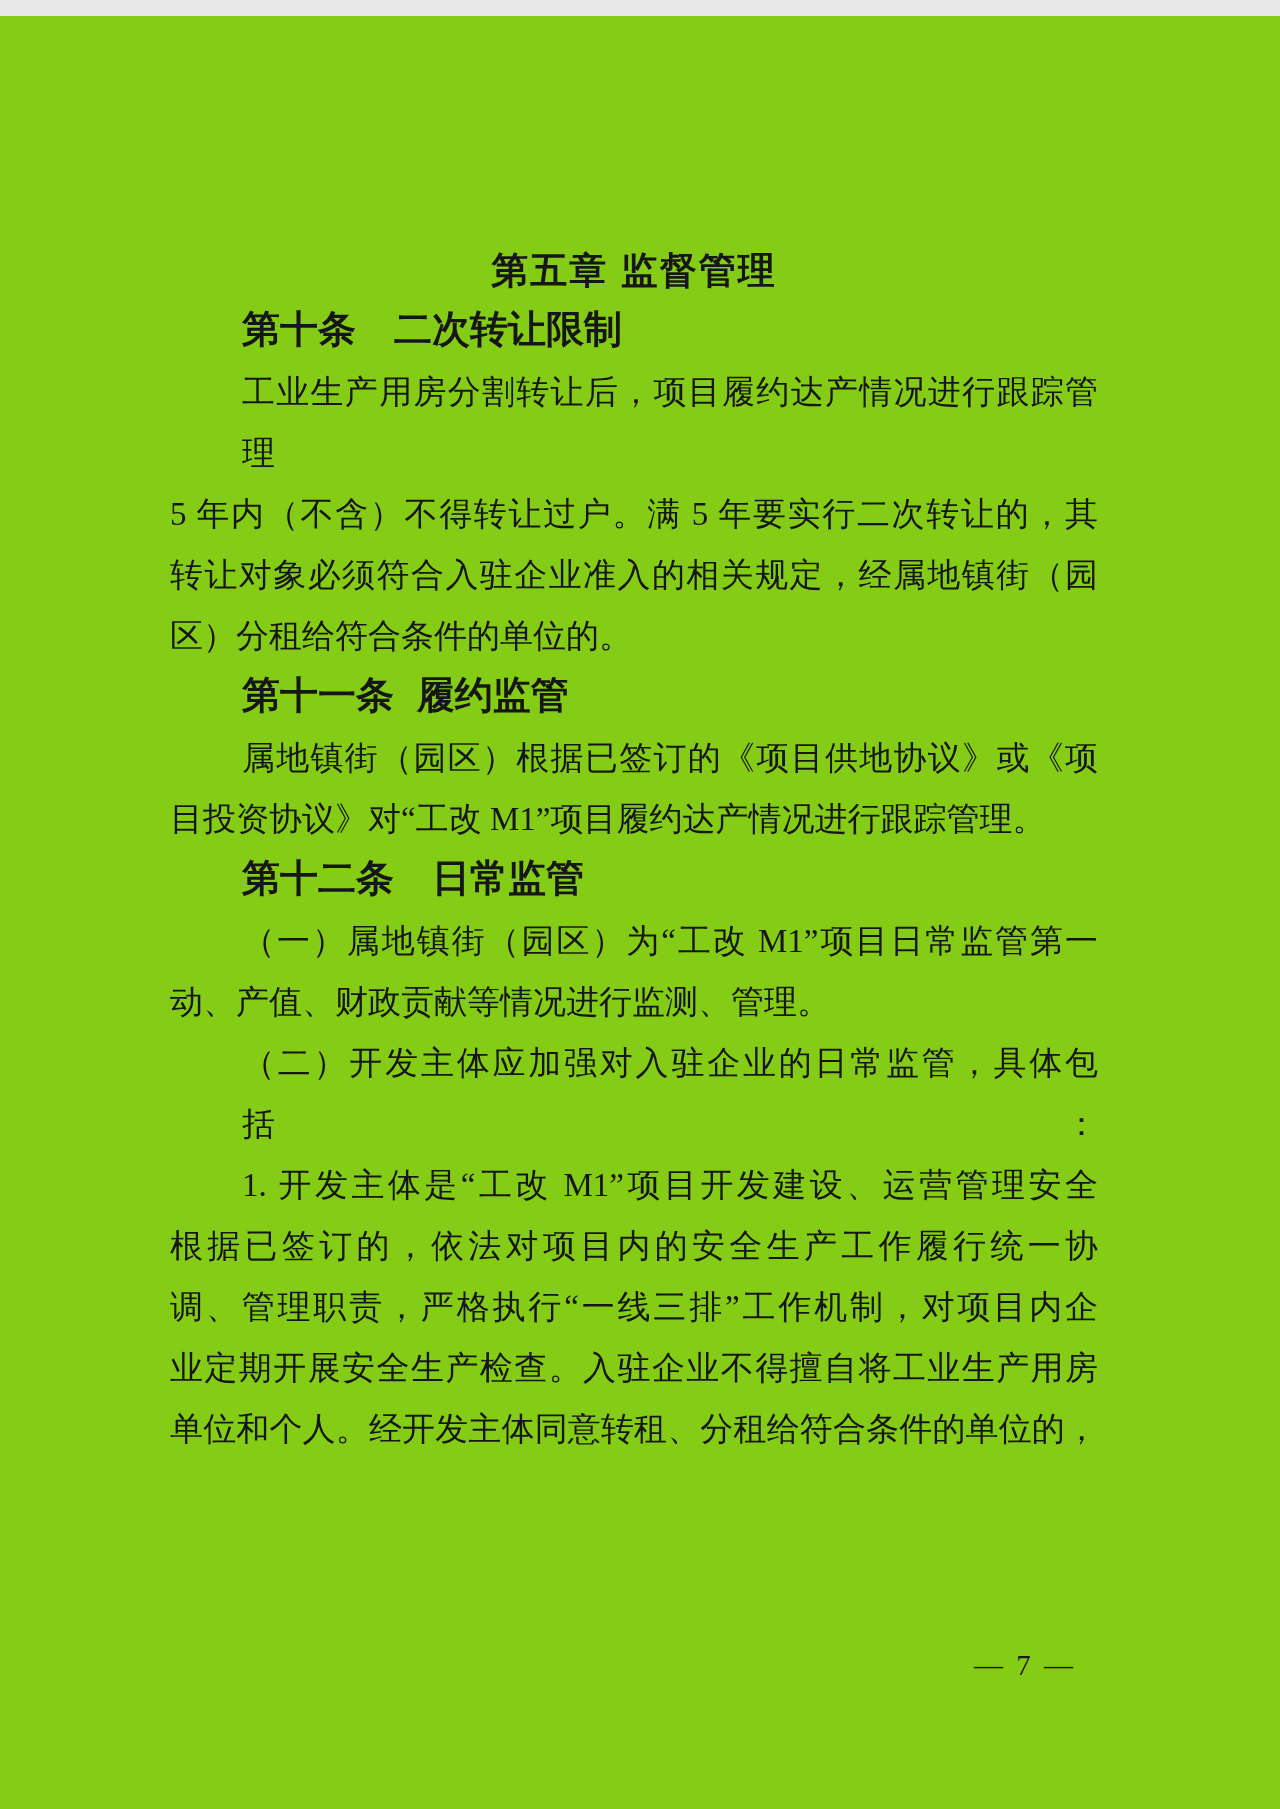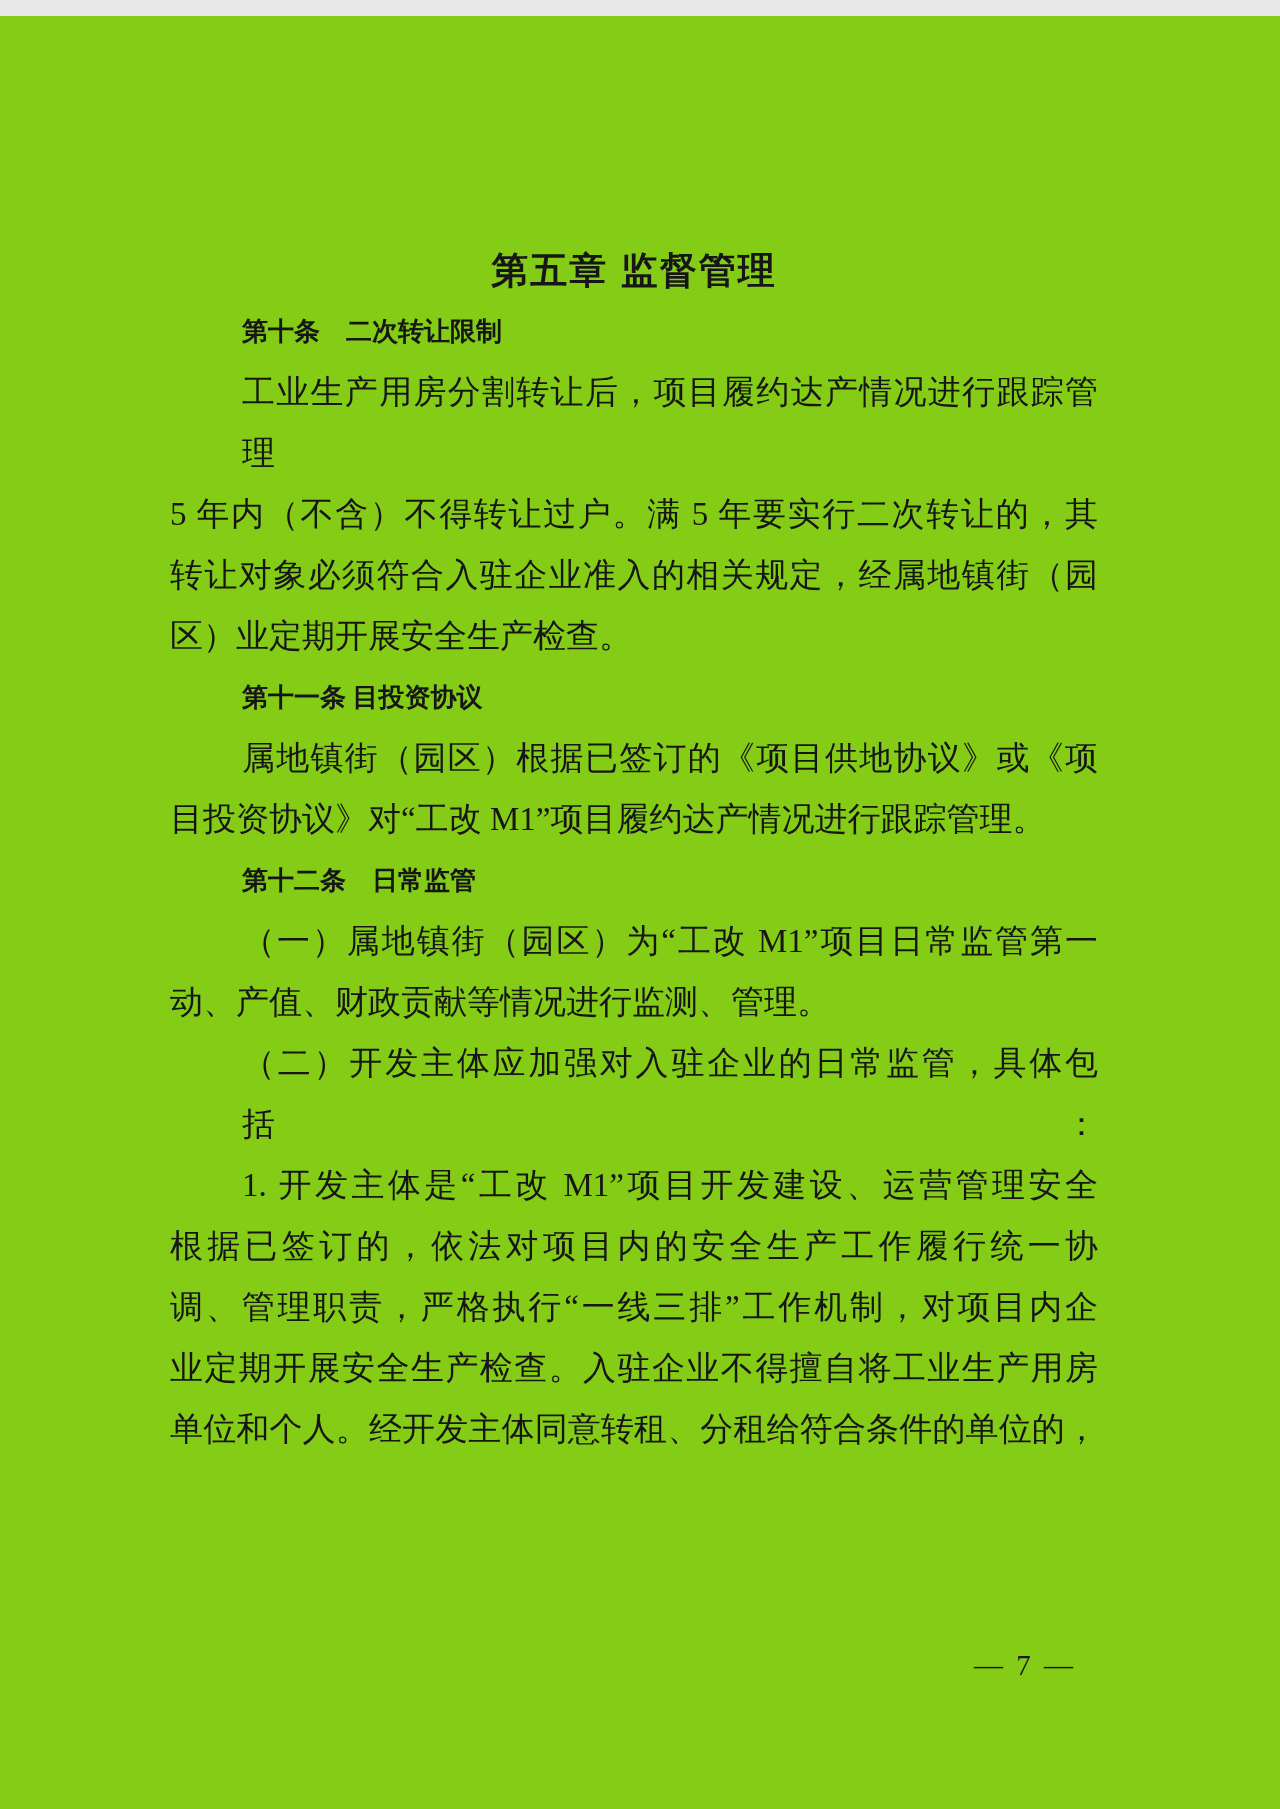--- a/index.html
+++ b/index.html
@@ -23,23 +23,23 @@
   }
   .chapter-title {
     font-family:"Liberation Sans","DejaVu Sans",sans-serif;
     font-weight:700;
     font-size:37px;
     text-align:center;
     letter-spacing:2px;
     white-space:nowrap;
   }
   .heading {
-    font-family:Liberation Serif, serif;
+    font-family:Liberation Mono, monospace;
     font-weight:700;
-    font-size:26px;
+    font-size:38px;
     padding-left:72px;
     white-space:nowrap;
   }
   .line {
     text-align:justify;
     text-align-last:justify;
   }
   .line.first { padding-left:72px; }
   .line.last  { text-align-last:left; }
   .page-number {
@@ -59,23 +59,23 @@
 <div class="page">
   <div class="content">
 
     <div class="chapter-title">第五章 监督管理</div>
 
     <div class="heading">第十条　二次转让限制</div>
 
     <div class="line first">工业生产用房分割转让后，项目履约达产情况进行跟踪管理</div>
     <div class="line">5 年内（不含）不得转让过户。满 5 年要实行二次转让的，其</div>
     <div class="line">转让对象必须符合入驻企业准入的相关规定，经属地镇街（园</div>
-    <div class="line last">区）业定期开展安全生产检查。</div>
+    <div class="line last">区）分租给符合条件的单位的。</div>
 
-    <div class="heading">第十一条 目投资协议</div>
+    <div class="heading">第十一条 履约监管</div>
 
     <div class="line first">属地镇街（园区）根据已签订的《项目供地协议》或《项</div>
     <div class="line last">目投资协议》对“工改 M1”项目履约达产情况进行跟踪管理。</div>
 
     <div class="heading">第十二条　日常监管</div>
 
     <div class="line first">（一）属地镇街（园区）为“工改 M1”项目日常监管第一</div>
     <div class="line last">动、产值、财政贡献等情况进行监测、管理。</div>
 
     <div class="line first">（二）开发主体应加强对入驻企业的日常监管，具体包括：</div>

